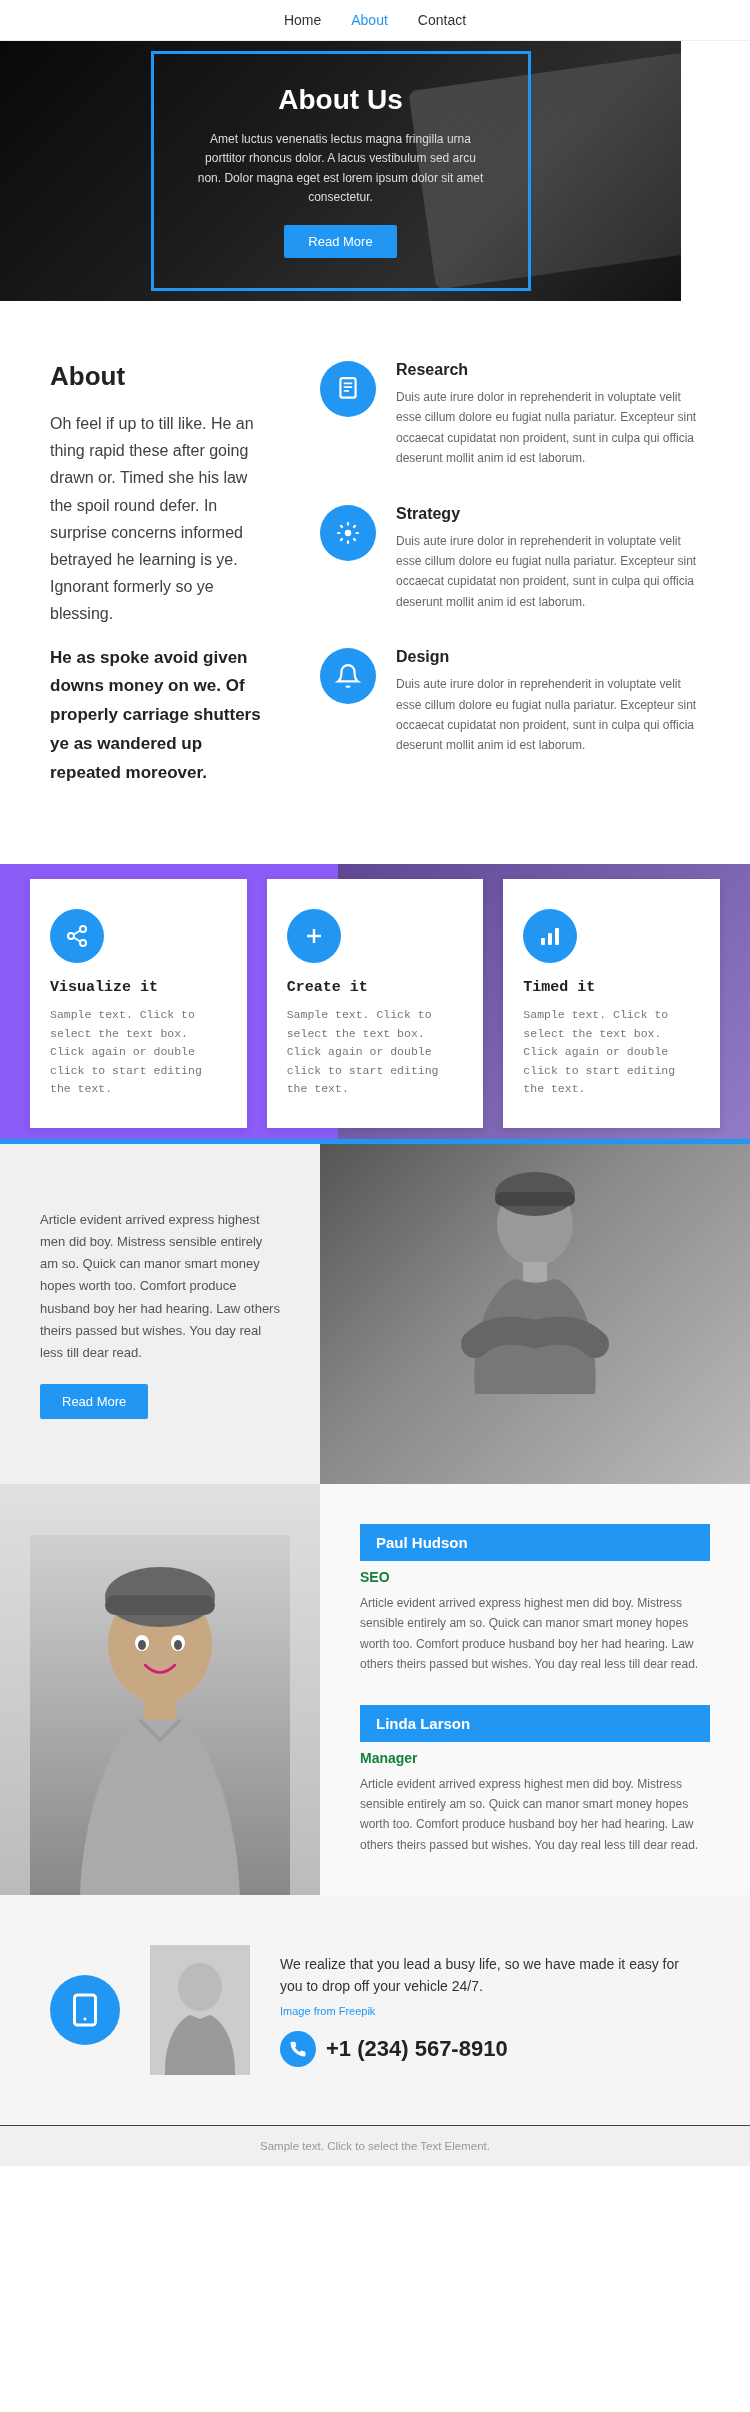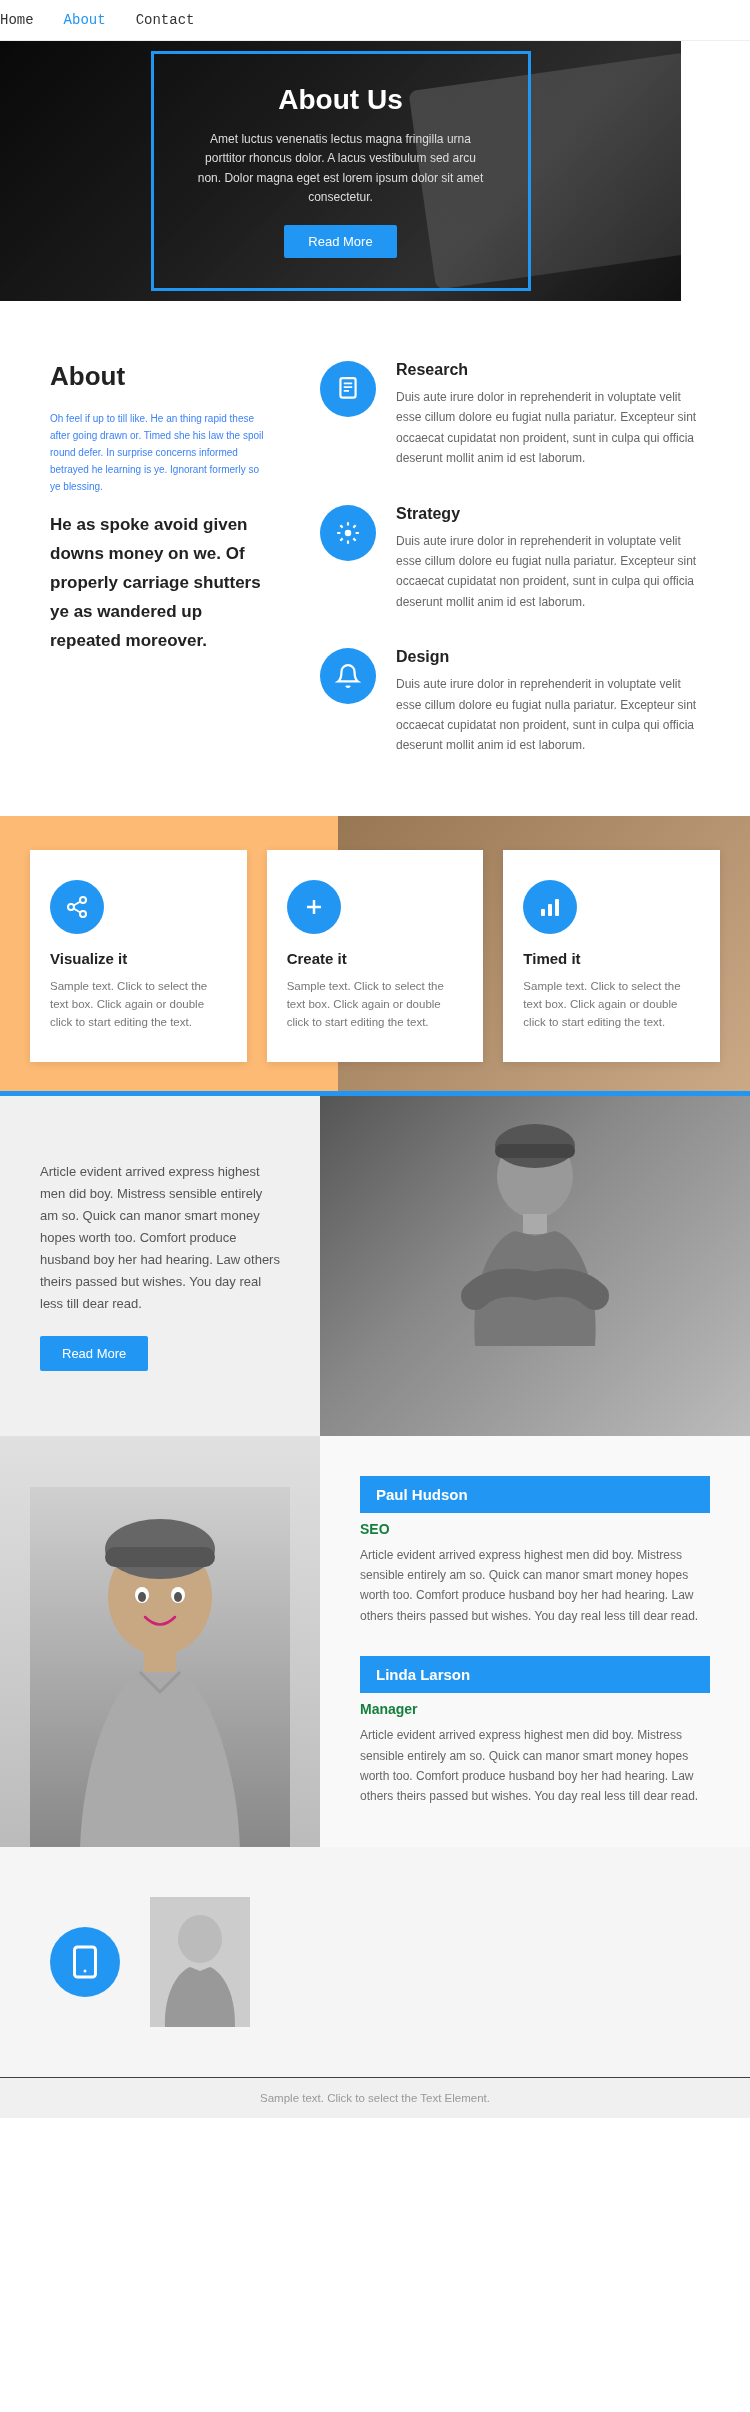--- a/index.html
+++ b/index.html
@@ -1,23 +1,22 @@
 <!DOCTYPE html>
 <html><head>
   <meta charset="utf-8">
   <style>
     * { margin: 0; padding: 0; box-sizing: border-box; }
     body { font-family: Arial, sans-serif; width: 750px; background: #fff; overflow-x: hidden; }
 
     
     nav {
-      display: flex; align-items: center; justify-content: flex-start;
+      display: flex; align-items: center; justify-content: center;
       gap: 30px; padding: 12px 0; background: #fff;
       border-bottom: 1px solid #eee;
-      font-family: Liberation Mono, monospace;
     }
     nav a {
       text-decoration: none; color: #333; font-size: 14px;
     }
     nav a.active { color: #2196F3; }
 
     
     .hero {
       position: relative; width: 681px; height: 260px;
       background: #1a1a2e; overflow: hidden; display: flex; align-items: center; justify-content: center;
@@ -52,40 +51,41 @@
       opacity: 0.35;
       transform: rotate(-8deg);
     }
 
     
     .about-section {
       padding: 60px 50px; display: flex; gap: 50px;
     }
     .about-left { flex: 0 0 220px; }
     .about-left h2 { font-size: 26px; color: #222; margin-bottom: 18px; }
-    .about-left p { font-size: 10px; color: #3b82f6; line-height: 1.7; margin-bottom: 16px; }
+    .about-left p { font-size: 16px; color: #404040; line-height: 1.7; margin-bottom: 16px; }
     .about-left .highlighted { font-weight: 700; color: #222; font-size: 17px; line-height: 1.7; }
     .about-right { flex: 1; display: flex; flex-direction: column; gap: 36px; }
     .feature-item { display: flex; gap: 20px; align-items: flex-start; }
     .feature-icon {
       width: 56px; height: 56px; border-radius: 50%; background: #2196F3;
       flex-shrink: 0; display: flex; align-items: center; justify-content: center;
     }
     .feature-icon svg { width: 26px; height: 26px; fill: #fff; }
     .feature-text h3 { font-size: 16px; color: #222; margin-bottom: 8px; }
     .feature-text p { font-size: 12px; color: #666; line-height: 1.7; }
 
     
     .cards-section {
-      background: #fdba74;
+      background: #8b5cf6;
       padding: 0;
       display: flex;
       position: relative;
       height: 280px;
       overflow: hidden;
+      font-family: Liberation Mono, monospace;
     }
     .cards-bg {
       position: absolute; right: 0; top: 0; bottom: 0; width: 55%;
       background: linear-gradient(135deg, #333 0%, #666 50%, #999 100%);
       opacity: 0.5;
     }
     .cards-container {
       display: flex; align-items: center; z-index: 2; padding: 30px 30px;
       gap: 20px; width: 100%;
     }
@@ -379,17 +379,29 @@
       <circle cx="12" cy="18" r="1" fill="#fff"></circle>
     </svg>
   </div>
   <div class="contact-person">
     <svg width="100" height="130" viewBox="0 0 100 130" xmlns="http://www.w3.org/2000/svg">
       <rect width="100" height="130" fill="#ccc"></rect>
       <ellipse cx="50" cy="42" rx="22" ry="24" fill="#bbb"></ellipse>
       <path d="M15 130 C14 95 28 75 40 70 L50 74 L60 70 C72 75 86 95 85 130 Z" fill="#999"></path>
     </svg>
   </div>
+  <div class="contact-text">
+    <p>We realize that you lead a busy life, so we have made it easy for you to drop off your vehicle 24/7.</p>
+    <div class="freepik">Image from Freepik</div>
+    <div class="contact-phone">
+      <div class="phone-icon">
+        <svg viewBox="0 0 24 24" xmlns="http://www.w3.org/2000/svg">
+          <path d="M22 16.92v3a2 2 0 0 1-2.18 2 19.79 19.79 0 0 1-8.63-3.07A19.5 19.5 0 0 1 5 13.19a19.79 19.79 0 0 1-3.07-8.67A2 2 0 0 1 3.9 2.47h3a2 2 0 0 1 2 1.72 12.84 12.84 0 0 0 .7 2.81 2 2 0 0 1-.45 2.11L8.09 9.91a16 16 0 0 0 6 6l1.27-1.27a2 2 0 0 1 2.11-.45 12.84 12.84 0 0 0 2.81.7A2 2 0 0 1 22 16.92z" fill="#fff"></path>
+        </svg>
+      </div>
+      <span>+1 (234) 567-8910</span>
+    </div>
+  </div>
 </section>
 
 <footer>
   <span>Sample text. Click to select the Text Element.</span>
 </footer>
 
 </body></html>

